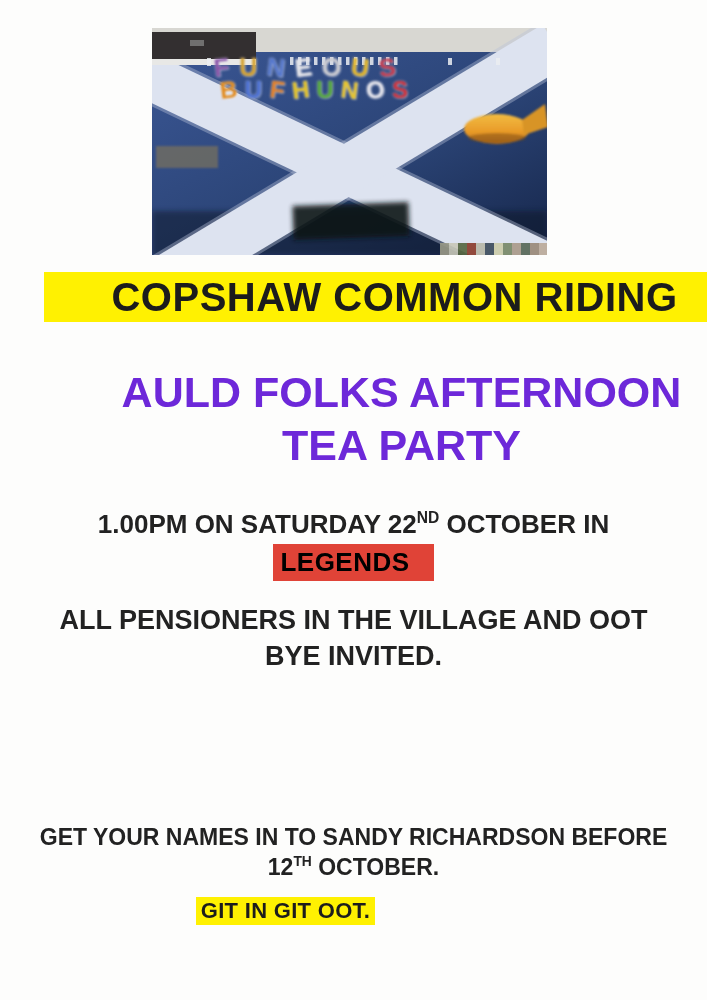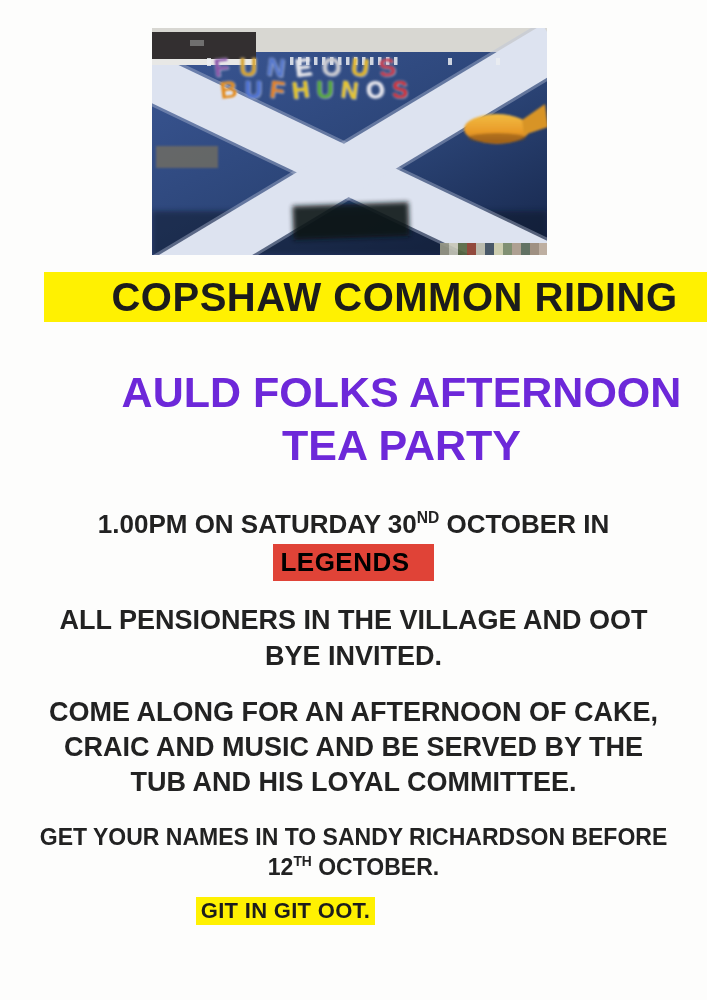--- a/index.html
+++ b/index.html
@@ -186,36 +186,31 @@
   <div class="banner">
     <span>COPSHAW COMMON RIDING</span>
   </div>
 
   <div class="heading">
     <div>AULD FOLKS AFTERNOON</div>
     <div>TEA PARTY</div>
   </div>
 
   <div class="when">
-    <div><span>1.00PM ON SATURDAY 30</span><sup>ND</sup><span> OCTOBER IN</span></div>
+    <div><span>1.00PM ON SATURDAY 22</span><sup>ND</sup><span> OCTOBER IN</span></div>
     <div class="venue-wrap">
       <span class="venue">LEGENDS</span>
     </div>
   </div>
 
   <div class="invite">
     <div>ALL PENSIONERS IN THE VILLAGE AND OOT</div>
     <div>BYE INVITED.</div>
   </div>
 
-  <div class="details">
-    <div>COME ALONG FOR AN AFTERNOON OF CAKE,</div>
-    <div>CRAIC AND MUSIC AND BE SERVED BY THE</div>
-    <div>TUB AND HIS LOYAL COMMITTEE.</div>
-  </div>
 
   <div class="rsvp">
     <div>GET YOUR NAMES IN TO SANDY RICHARDSON BEFORE</div>
     <div><span>12</span><sup>TH</sup><span> OCTOBER.</span></div>
   </div>
 
   <div class="git">
     <span>GIT IN GIT OOT.</span>
   </div>
 

